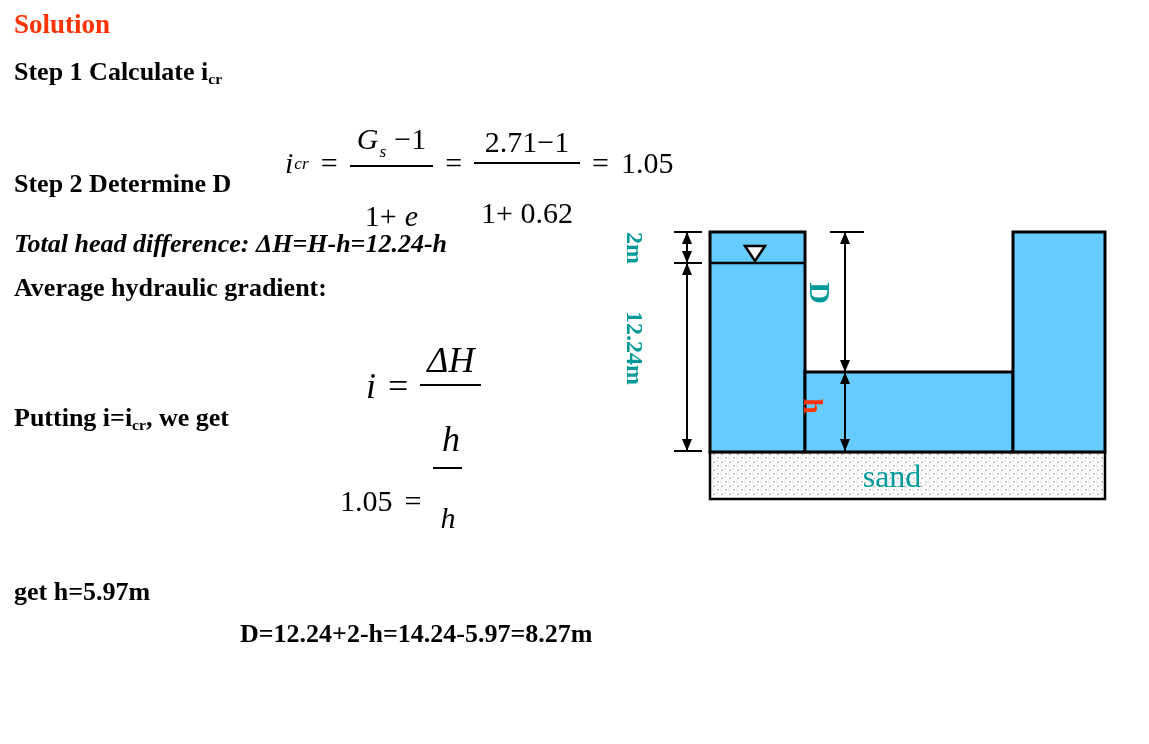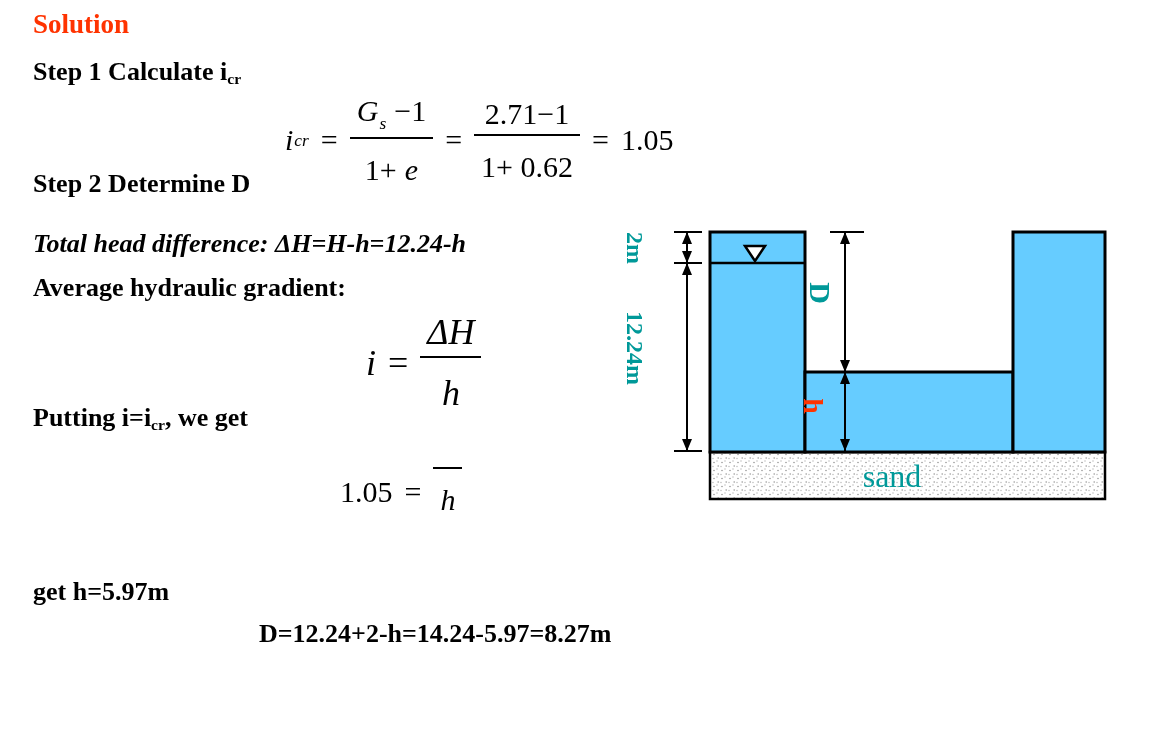--- a/index.html
+++ b/index.html
@@ -2,33 +2,33 @@
 <html><head>
 <meta charset="utf-8">
 <style>
   * { margin:0; padding:0; box-sizing:border-box; }
   html,body { width:1149px; height:744px; }
   body { background:#fff; position:relative; overflow:hidden;
          font-family:"Liberation Serif", serif; color:#000; }
   .page { position:absolute; left:0; top:0; width:1149px; height:744px; background:#fff; }
 
   .tline { position:absolute; left:14px; font-weight:bold; font-size:26px;
-           line-height:1.2; white-space:nowrap; color:#000;margin-left:19px; }
+           line-height:1.2; white-space:nowrap; color:#000; }
   .title { color:#FF3300; font-size:27px; }
   .hsub  { font-size:60%; vertical-align:-0.28em; }
 
   .formula { position:absolute; display:flex; align-items:center; white-space:nowrap; color:#000; }
   .it   { font-style:italic; }
   .msub { font-size:58%; font-style:italic; vertical-align:-0.45em; margin-left:1px; }
   .op   { margin:0 12px; }
   .gapL { margin-left:8px; }
   .frac { display:inline-flex; flex-direction:column; align-items:center; }
-  .fnum { padding:0 7px 3px; text-align:right; }
+  .fnum { padding:0 7px 3px; text-align:right;margin-top:28px; }
   .fbar { width:100%; height:0; border-top:2px solid #000; }
-  .fden { padding:14px 7px 0; text-align:right; }
+  .fden { padding:14px 7px 0; text-align:right;margin-top:18px; }
 
   svg text { font-family:"Liberation Serif", serif; }
 </style>
 </head>
 <body>
 
 <div class="page">
 
   <div class="tline title" style="top:8px;">Solution</div>
 

